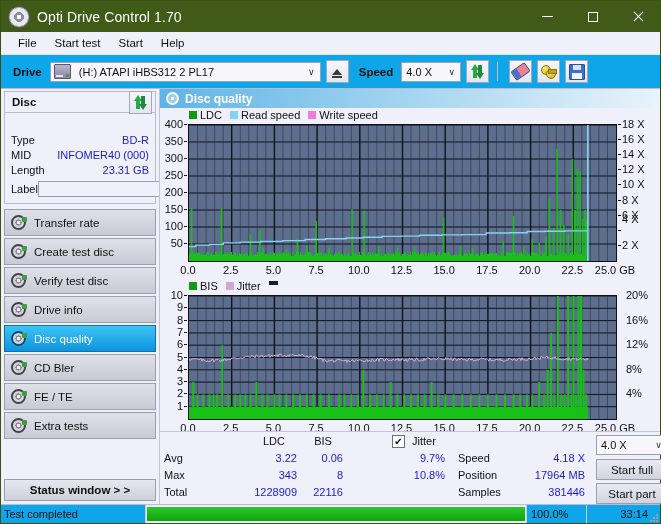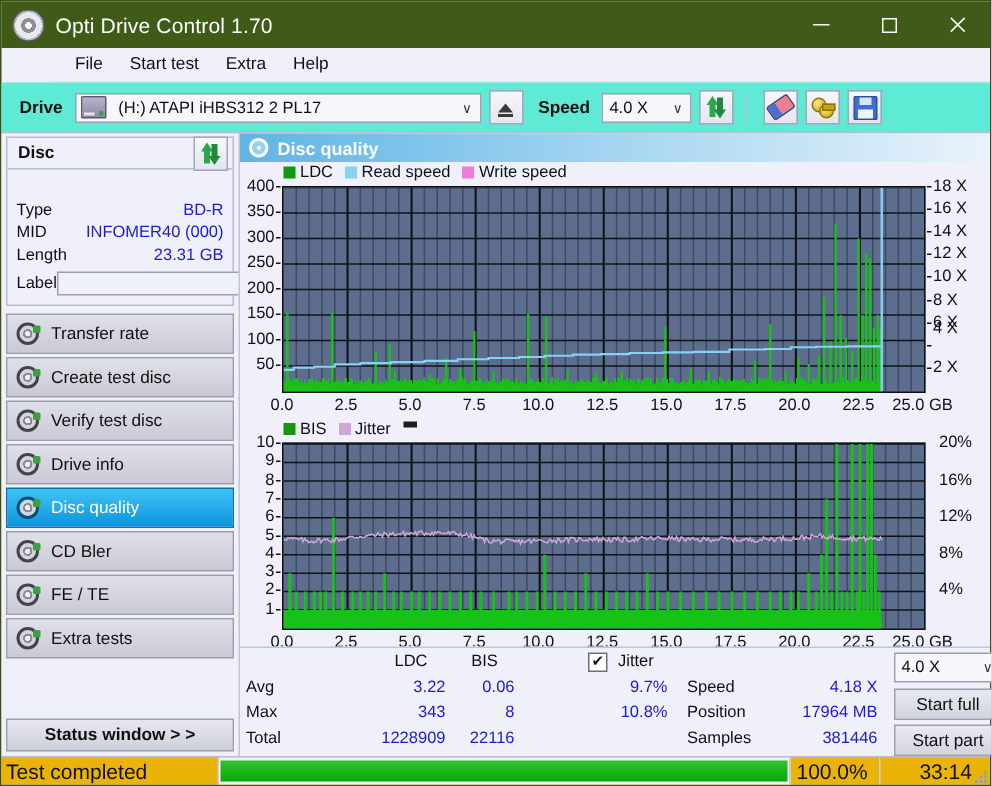--- a/index.html
+++ b/index.html
@@ -40,27 +40,26 @@
   .glyph-close{position:relative;width:12px;height:12px;display:block;}
   .glyph-close:before,.glyph-close:after{content:"";position:absolute;left:0;top:5px;width:13px;height:1px;background:#fff;}
   .glyph-close:before{transform:rotate(45deg);}
   .glyph-close:after{transform:rotate(-45deg);}
 
   
   .menubar{
     height:22px;background:#eff0fa;display:flex;align-items:center;
     padding-left:8px;flex:0 0 auto;
     border-bottom:1px solid #e3e4ef;
-    margin-left:32px;
   }
   .menu-item{padding:2px 9px;font-size:11.5px;color:#101010;cursor:default;}
 
   
   .toolbar{
-    height:33px;background:#5eead4;display:flex;align-items:center;flex:0 0 auto;
+    height:33px;background:#0ea5e9;display:flex;align-items:center;flex:0 0 auto;
     padding:0 6px;border-bottom:1px solid #b9bcd0;
   }
   .tb-label{font-weight:bold;font-size:11.5px;color:#101010;margin:0 8px 0 6px;}
   .combo{
     height:20px;background:#f6f6fb;border:1px solid #9aa0b4;
     display:flex;align-items:center;box-sizing:border-box;
     font-size:11px;color:#101010;position:relative;
   }
   .combo .cap{flex:1;overflow:hidden;white-space:nowrap;padding-left:4px;}
   .combo .arrow{width:17px;display:flex;align-items:center;justify-content:center;color:#333;font-size:9px;}
@@ -178,22 +177,22 @@
     position:absolute;width:13px;height:13px;border:1px solid #6b6f80;background:#ffffff;box-sizing:border-box;
     display:flex;align-items:center;justify-content:center;font-size:10px;color:#101010;line-height:1;
   }
   .btn{
     position:absolute;border:1px solid #9b9eae;background:linear-gradient(#e9eaf1,#d2d3dd);
     display:flex;align-items:center;justify-content:center;font-size:11.5px;color:#101010;box-sizing:border-box;
   }
 
   
   .statusbar{
-    flex:0 0 auto;height:18px;display:flex;align-items:stretch;background:#eab308;
-    border-top:1px solid #b9bcd0;font-size:14px;color:#101010;text-align:right;
+    flex:0 0 auto;height:18px;display:flex;align-items:stretch;background:#0ea5e9;
+    border-top:1px solid #b9bcd0;font-size:11px;color:#101010;text-align:right;
   }
   .sb-msg{width:145px;display:flex;align-items:center;padding-left:3px;border-right:1px solid #c9ccda;box-sizing:border-box;}
   .sb-prog{flex:1;position:relative;border-right:1px solid #c9ccda;box-sizing:border-box;background:#eff0fa;display:flex;align-items:center;}
   .sb-bar{position:absolute;left:1px;top:2px;bottom:2px;background:linear-gradient(#2ec62e,#0aa60a);}
   .sb-pct{width:60px;display:flex;align-items:center;padding-left:4px;border-right:1px solid #c9ccda;box-sizing:border-box;}
   .sb-time{width:73px;display:flex;align-items:center;justify-content:flex-end;padding-right:12px;box-sizing:border-box;position:relative;}
   .grip{position:absolute;right:2px;bottom:1px;width:10px;height:10px;}
   .grip i{position:absolute;width:2px;height:2px;background:#9a9db0;}
 </style>
 </head>
@@ -213,21 +212,21 @@
         </div>
       <div class="win-btn close">
           <span class="glyph-close"></span>
         </div>
     </div>
   </div>
 
   <div class="menubar">
     <div class="menu-item">File</div>
     <div class="menu-item">Start test</div>
-    <div class="menu-item">Extra</div>
+    <div class="menu-item">Start</div>
     <div class="menu-item">Help</div>
   </div>
 
   <div class="toolbar">
     <div class="tb-label">Drive</div>
     <div class="combo" id="drive-combo">
       <div class="drive-ico"></div>
       <div class="cap">(H:)   ATAPI iHBS312   2 PL17</div>
       <div class="arrow">∨</div>
     </div>

